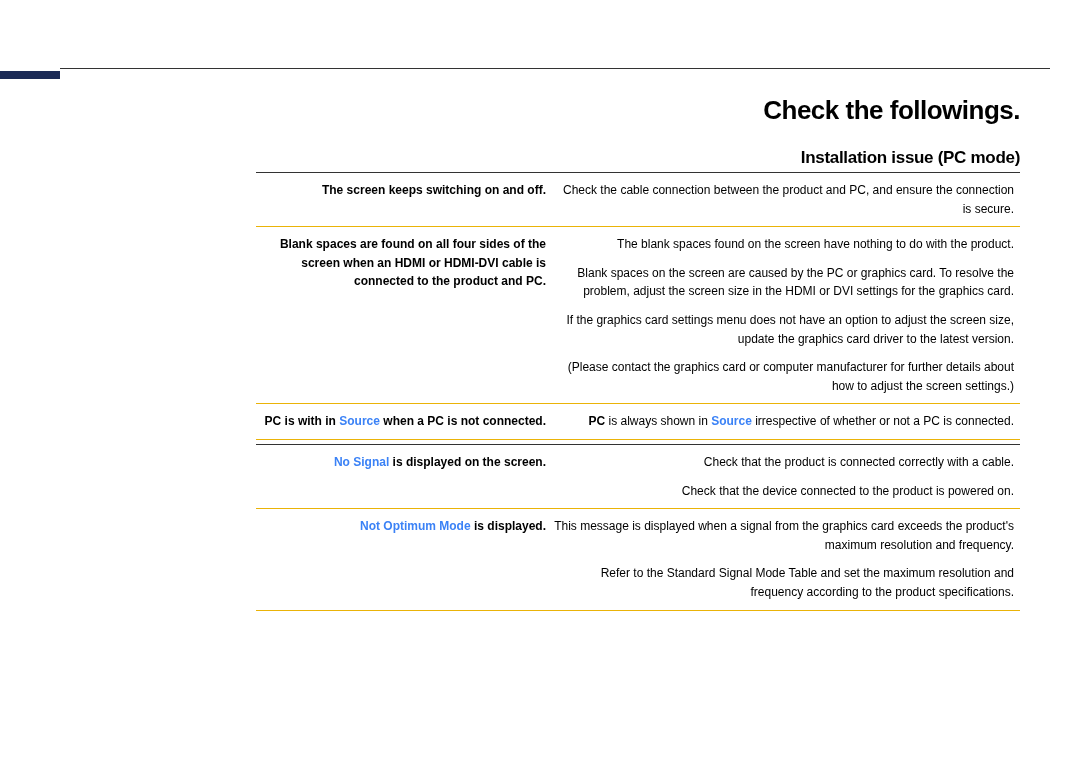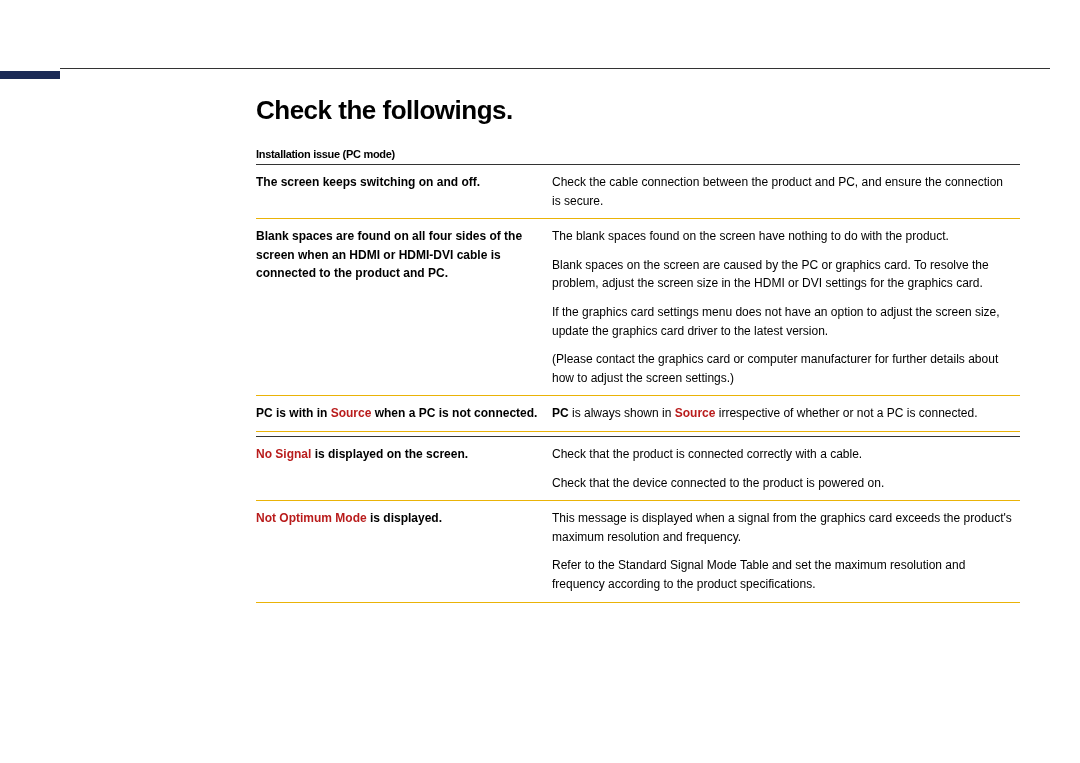--- a/index.html
+++ b/index.html
@@ -28,29 +28,30 @@
   }
   .topbar .line {
     position: absolute;
     left: 60px;
     right: 0;
     top: 3px;
     border-top: 1px solid #333;
   }
   .content {
     padding: 95px 60px 16px 256px;
+    text-align: right;
   }
   h1 {
     font-size: 26px;
     font-weight: 700;
     margin: 0 0 22px 0;
     letter-spacing: -0.5px;
   }
   h2 {
-    font-size: 11px;
+    font-size: 17px;
     font-weight: 700;
     margin: 18px 0 4px 0;
     letter-spacing: -0.3px;
   }
   .section-rule {
     border: none;
     border-top: 1px solid #333;
     margin: 4px 0 0 0;
   }
   table {
@@ -64,21 +65,21 @@
     padding: 8px 6px 8px 0;
     border-bottom: 1px solid #eab308;
   }
   td.issue {
     width: 290px;
     font-weight: 700;
   }
   td.answer {
     font-weight: 400;
   }
-  .red { color: #b91c1c; font-weight: 700; }
+  .red { color: #3b82f6; font-weight: 700; }
   .para { margin-bottom: 10px; }
   .para:last-child { margin-bottom: 0; }
 </style>
 </head>
 <body>
 
 <div class="topbar">
   <span class="accent"></span>
   <span class="line"></span>
 </div>

